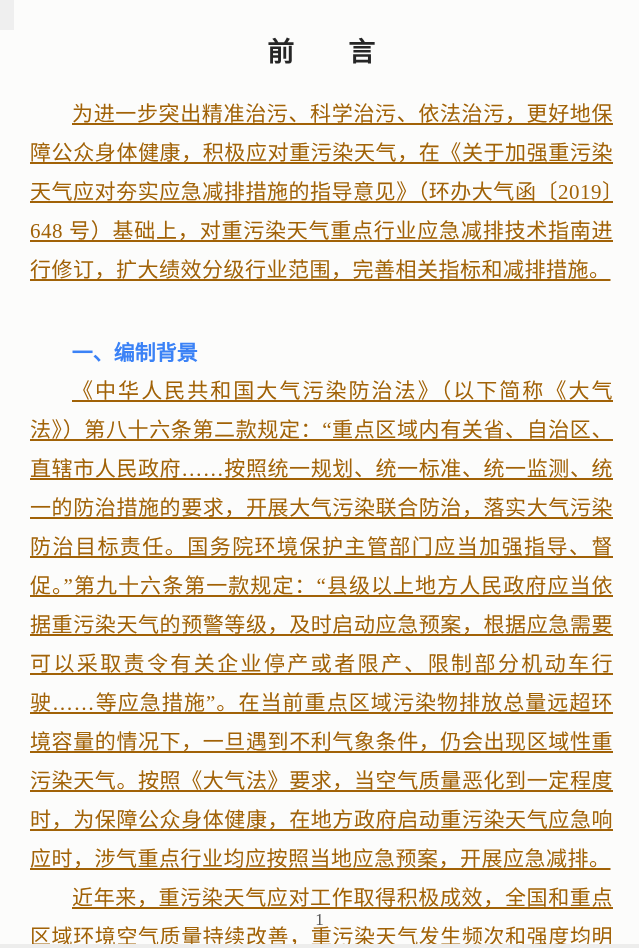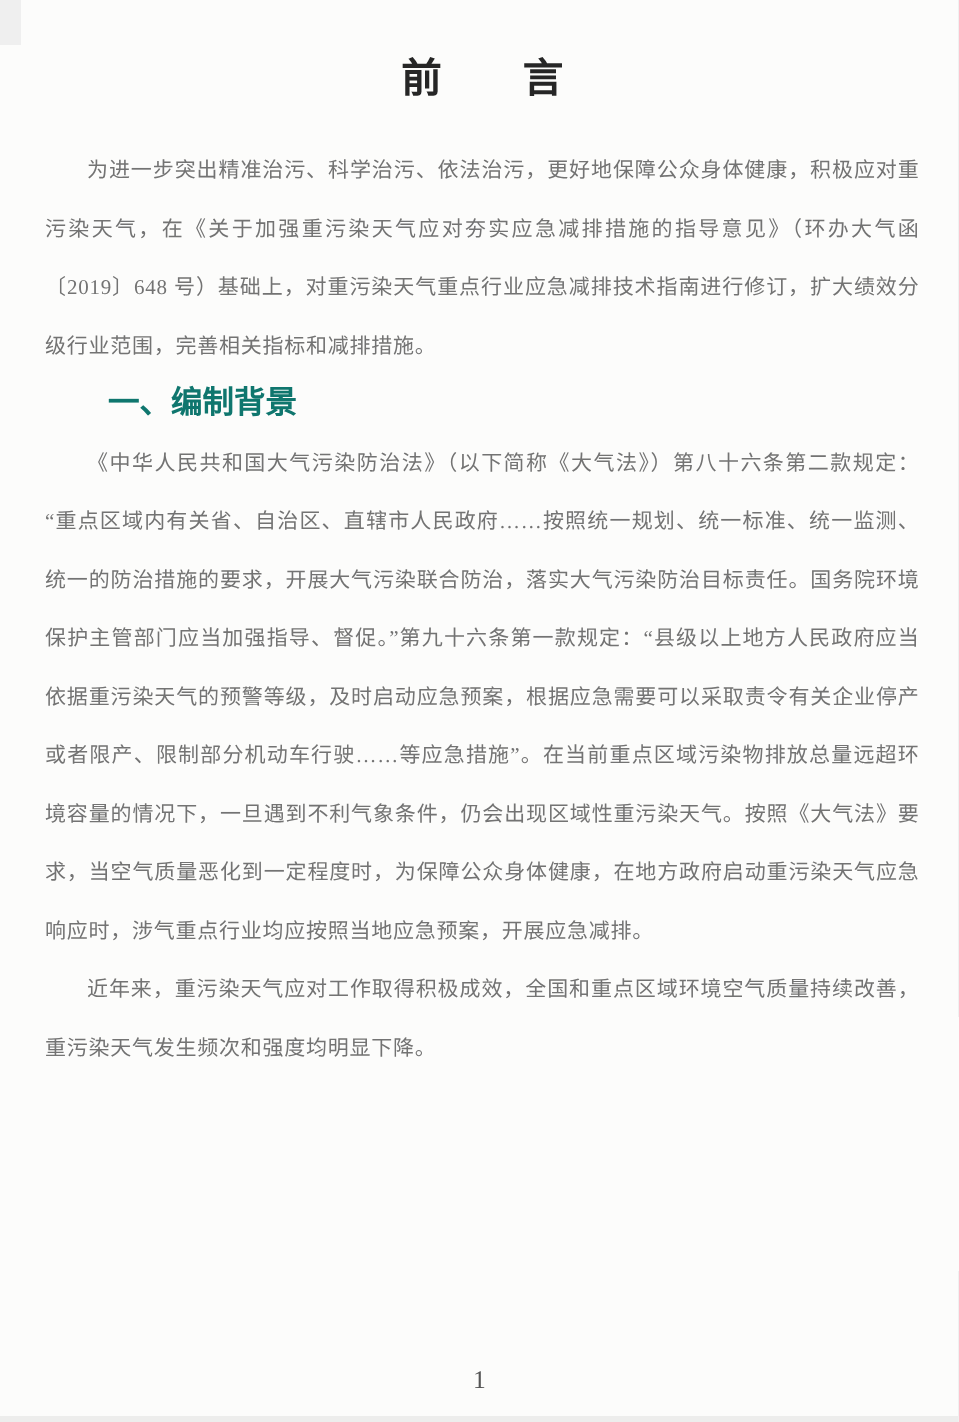--- a/index.html
+++ b/index.html
@@ -38,34 +38,36 @@
   h1.doc-title {
     font-size: 27px;
     font-weight: 700;
     text-align: center;
     color: #262626;
     margin-top: 8px;
     margin-bottom: 26px;
     font-family: "Liberation Serif", "DejaVu Serif", serif;
   }
   p.body-par {
-    font-size: 14px;
+    font-size: 21px;
     line-height: 39px;
     text-align: justify;
     text-indent: 2em;
-    color: #737373;
+    color: #a16207;
     letter-spacing: 0.5px;
+    text-decoration: underline;
   }
   h2.sec-heading {
     font-size: 21px;
     line-height: 39px;
     font-weight: 700;
     text-indent: 2em;
-    color: #0f766e;
-    font-family: Liberation Mono, monospace;
+    color: #3b82f6;
+    font-family: Liberation Sans, sans-serif;
+    margin-top: 43px;
   }
   .page-number {
     position: absolute;
     bottom: 18px;
     left: 0;
     width: 100%;
     text-align: center;
     font-size: 17px;
     color: #555555;
     font-family: "Liberation Serif", "DejaVu Serif", serif;

